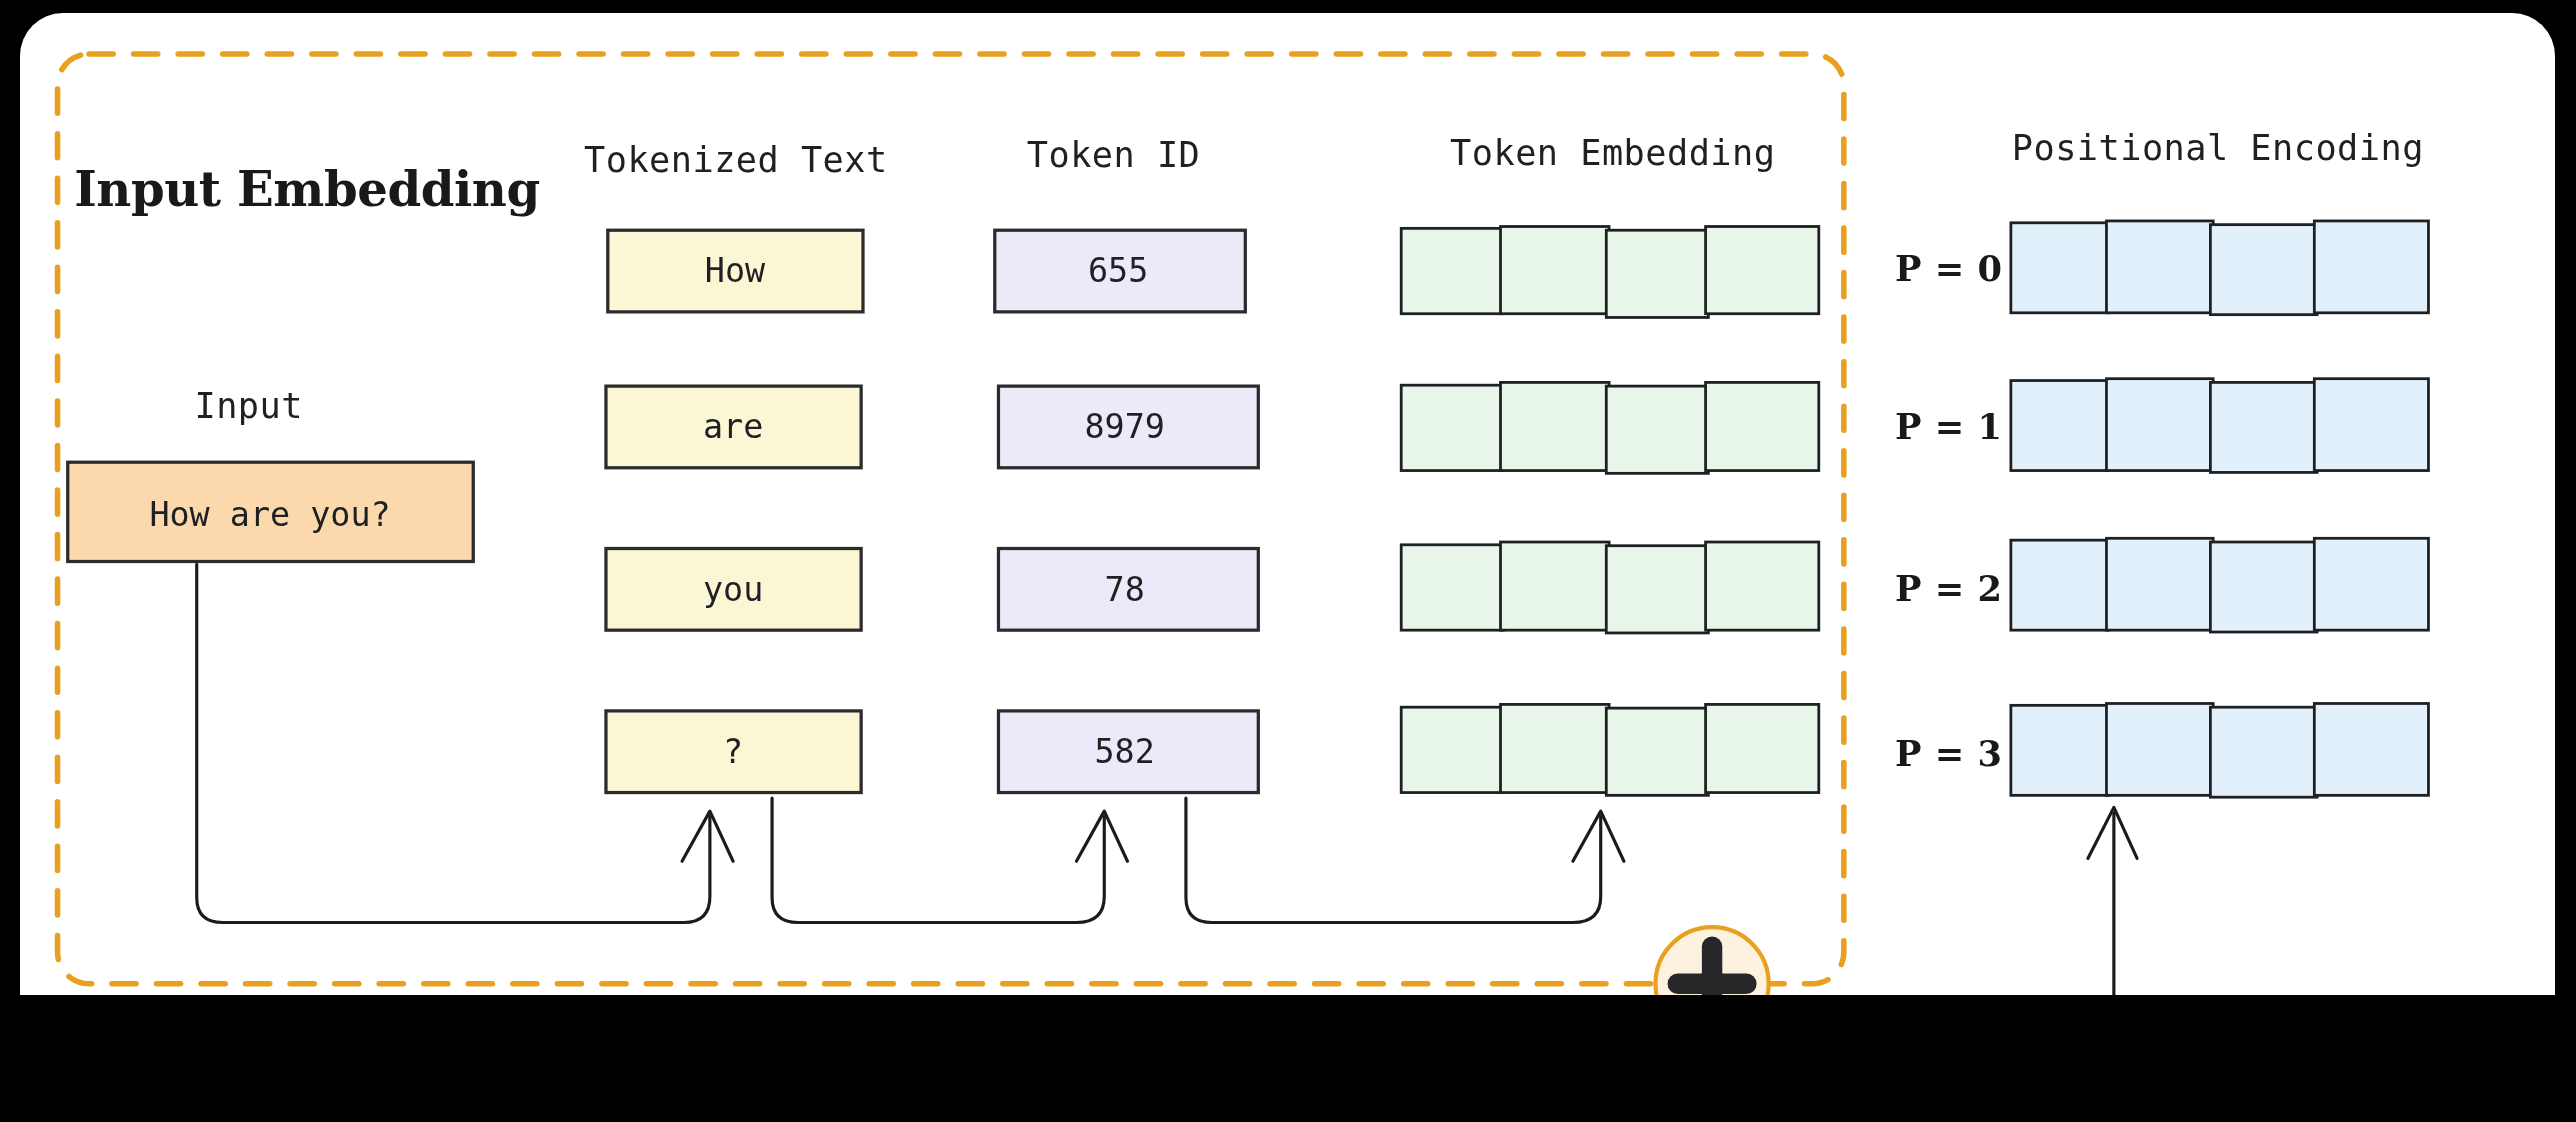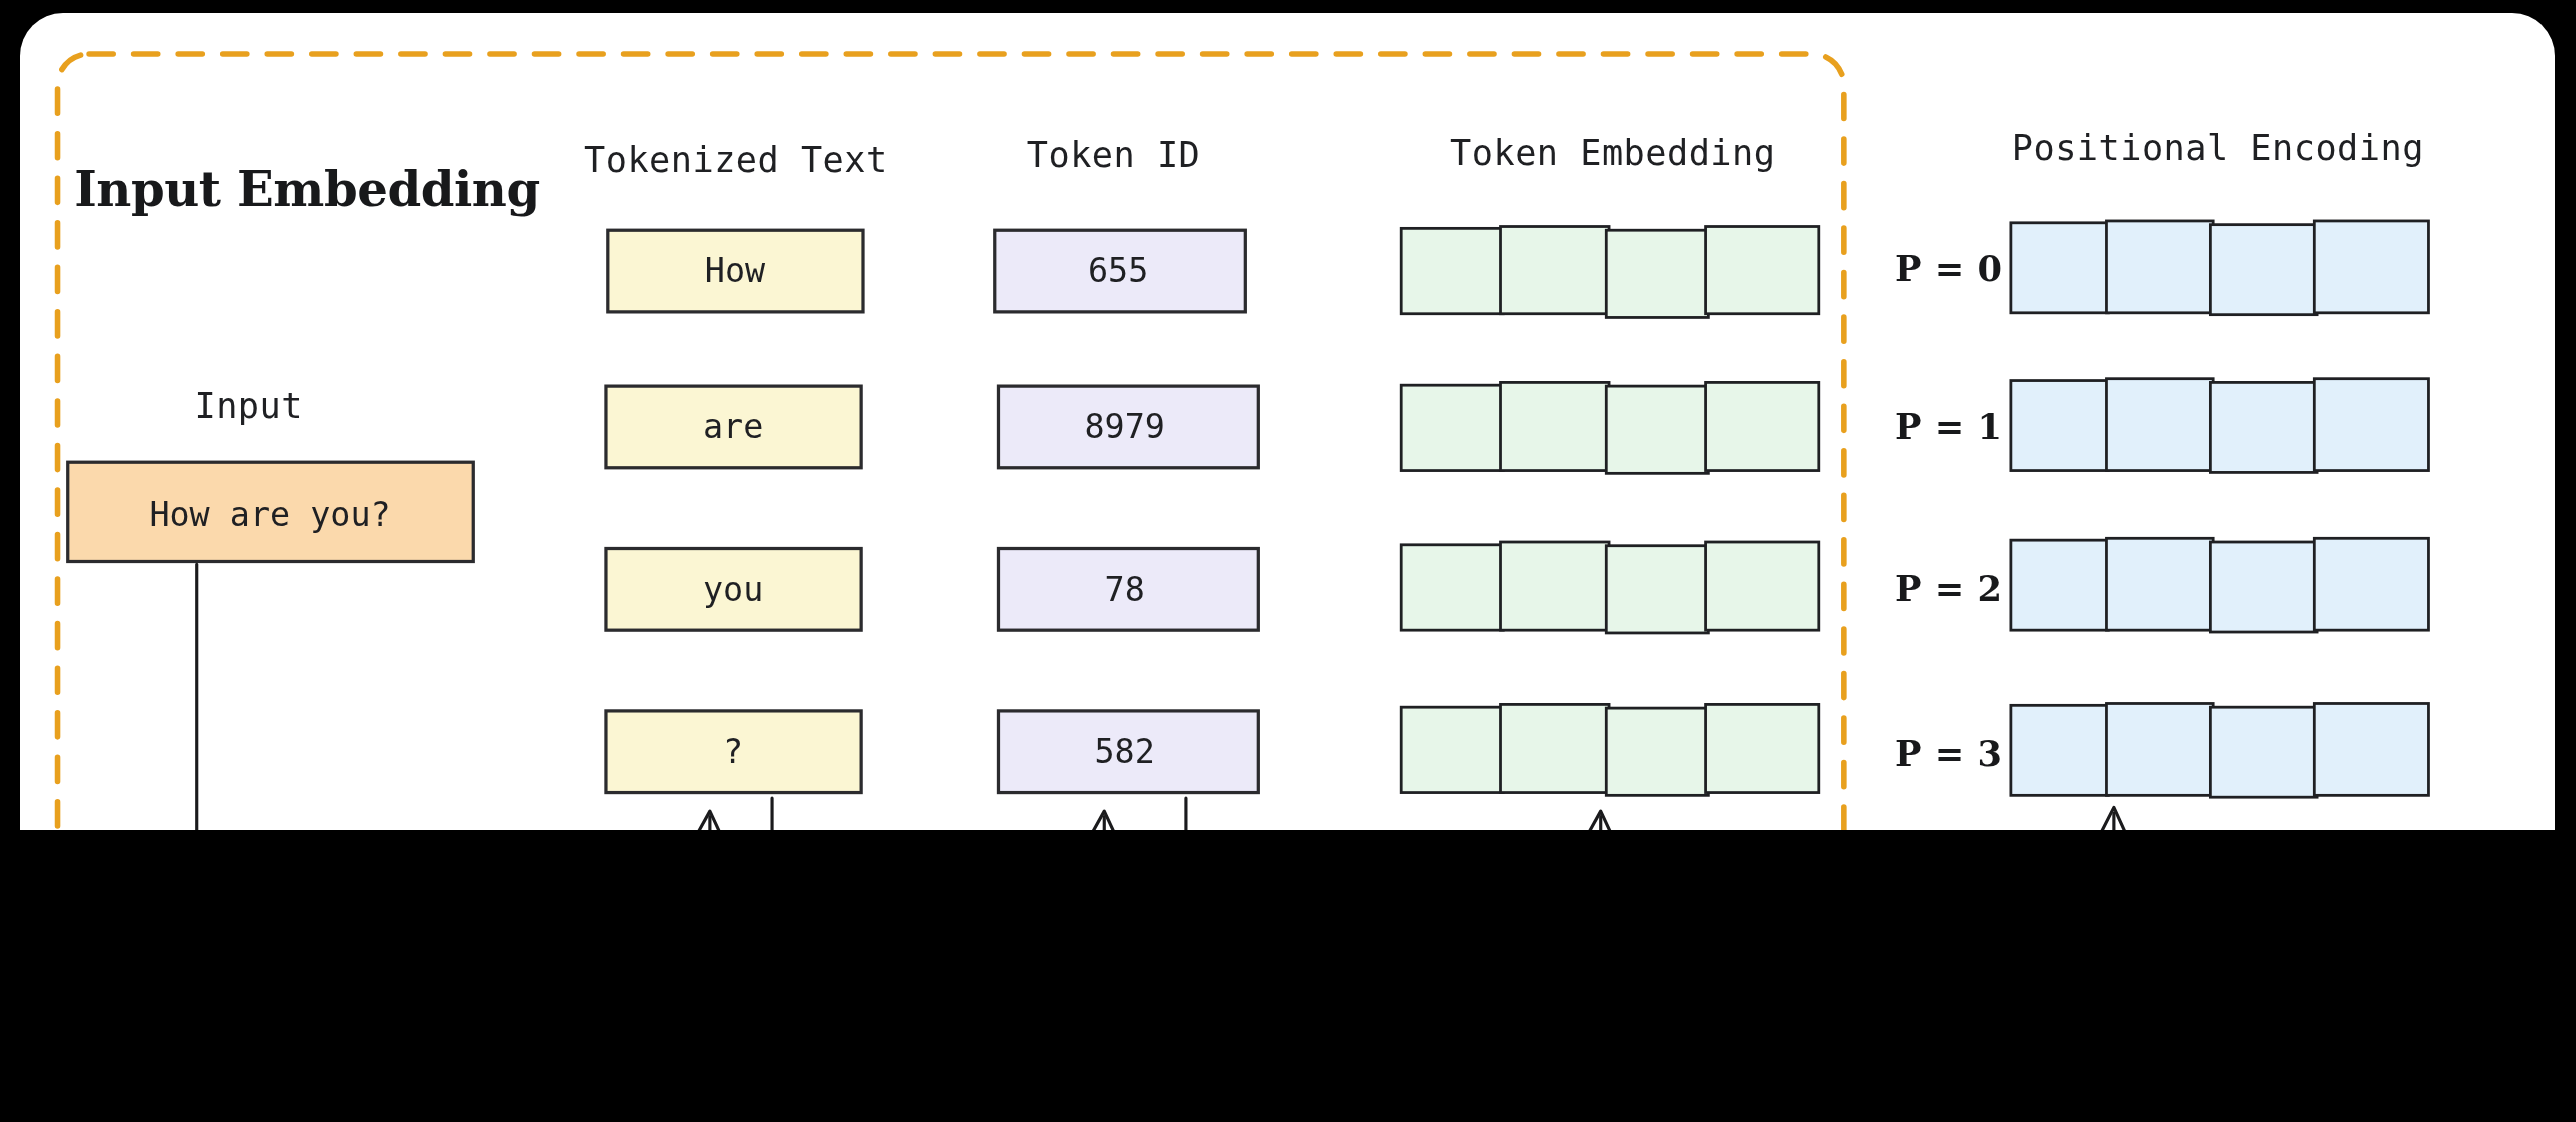--- a/index.html
+++ b/index.html
@@ -3,21 +3,21 @@
 <meta charset="utf-8">
 <style>
   html, body {
     margin: 0;
     padding: 0;
     background: #000000;
   }
   #stage {
     position: relative;
     width: 2576px;
-    height: 830px;
+    height: 995px;
     background: #000000;
     overflow: hidden;
     font-family: "DejaVu Sans Mono", monospace;
   }
   #card {
     position: absolute;
     left: 20.4px;
     top: 13px;
     width: 2535px;
     height: 1084px;

